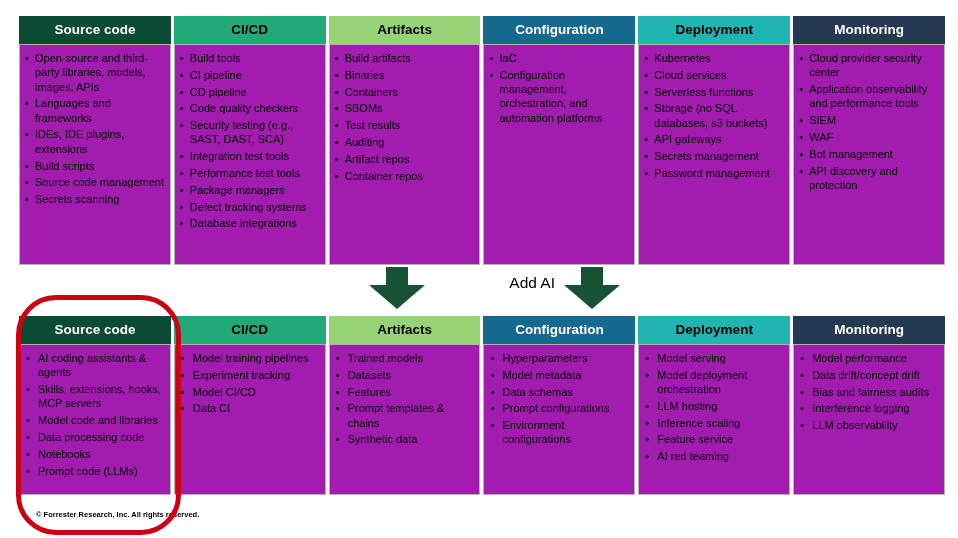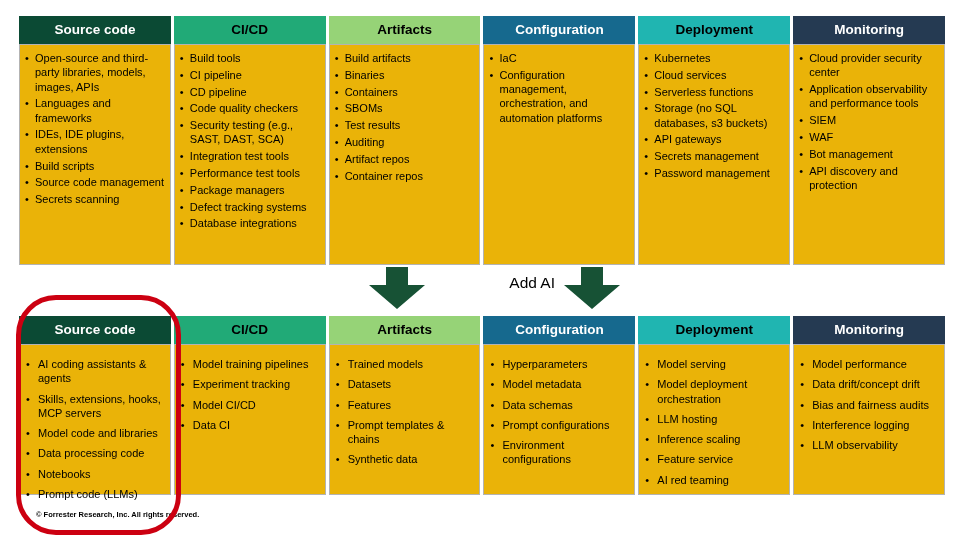--- a/index.html
+++ b/index.html
@@ -26,40 +26,40 @@
   .col { display: flex; flex-direction: column; }
   .col-header {
     height: 28px;
     line-height: 28px;
     text-align: center;
     font-size: 13.5px;
     font-weight: bold;
   }
   .col-items {
     border: 1px solid #B3B3B3;
-    background: #eab308;
+    background: #a21caf;
     list-style: none;
     padding: 6px 2px 4px 3px;
     font-size: 11px;
     line-height: 1.3;
   }
   .grid-top .col-items { height: 221px; }
   .grid-bottom .col-items { height: 151px; }
   .col-items li {
     position: relative;
     padding-left: 12px;
     margin-bottom: 2.5px;
   }
   .col-items li::before {
     content: "\2022";
     position: absolute;
     left: 2px;
     top: 0;
   }
-  .grid-bottom .col-items li { padding-left: 15px; margin-top: 6px; }
+  .grid-bottom .col-items li { padding-left: 15px; }
   .grid-bottom .col-items li::before { left: 3px; }
   .middle-band { position: absolute; left: 0; top: 0; width: 958px; height: 0; }
   .down-arrow { position: absolute; width: 56px; height: 42px; top: 267px; }
   .arrow-1 { left: 369px; }
   .arrow-2 { left: 564px; }
   .add-ai {
     position: absolute;
     left: 455px;
     top: 274px;
     width: 100px;

